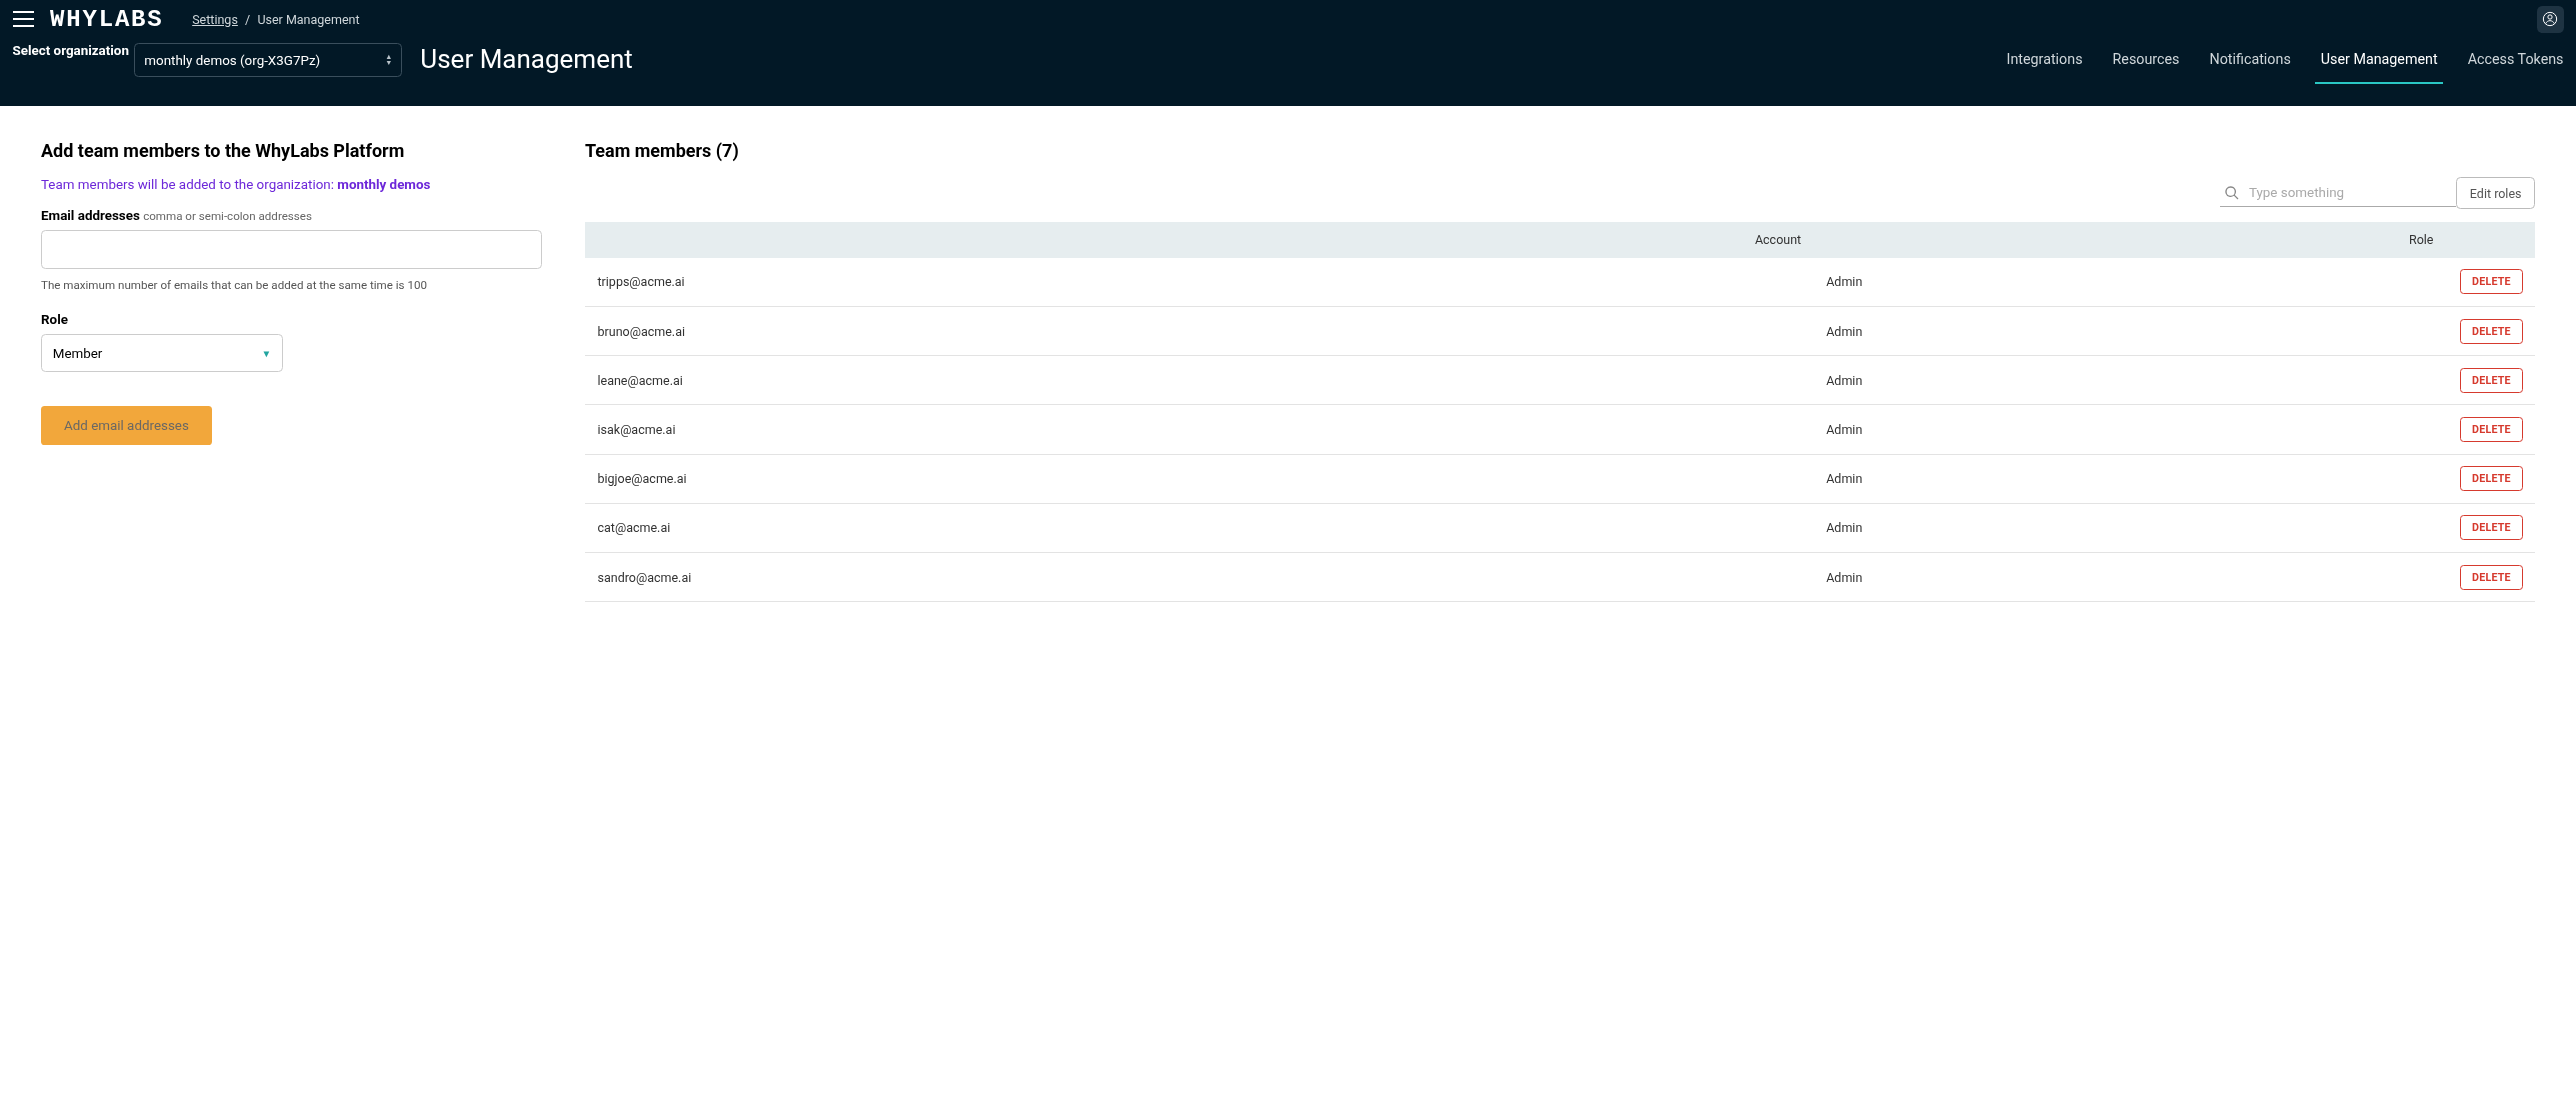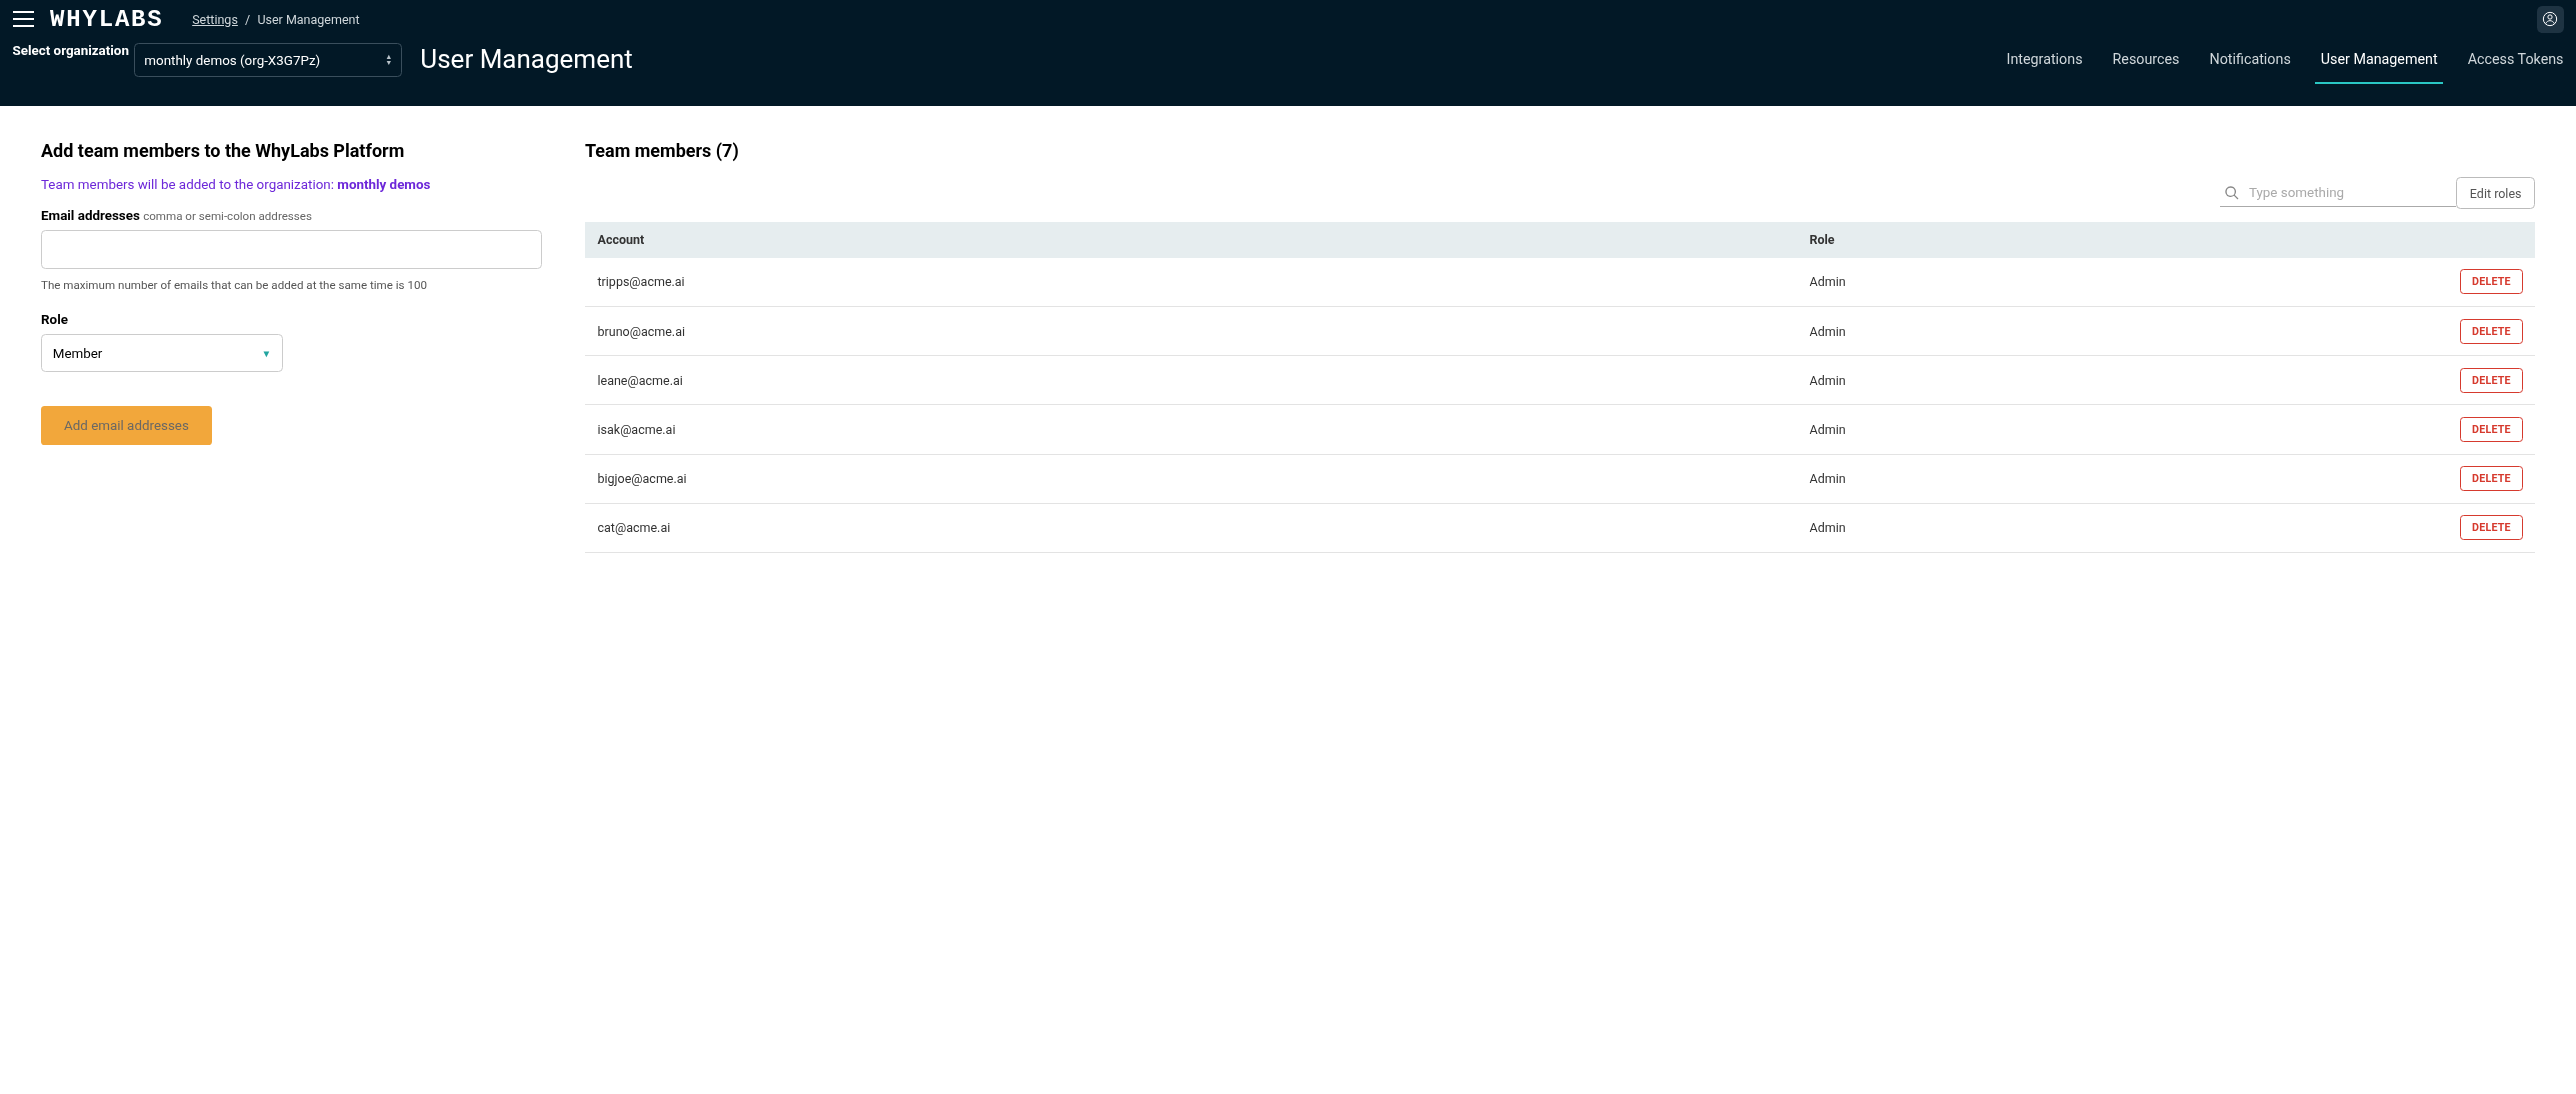--- a/index.html
+++ b/index.html
@@ -37,21 +37,21 @@
 .role-select{width:242px;height:38px;border:0.9px solid #ccc;border-radius:4.5px;padding:0 10.7px;font-size:13.4px;display:flex;align-items:center;justify-content:space-between;cursor:pointer}
 .role-select .caret{color:#22a5a0;font-size:9.8px}
 .add-btn{margin-top:34px;background:#f2a73b;border:none;border-radius:3.6px;height:39px;padding:4px 23px;font-size:13.4px;color:#6b6864;cursor:pointer}
 .search-row{display:flex;align-items:center;justify-content:flex-end;margin-bottom:12.5px}
 .search-wrap{display:flex;align-items:center;border-bottom:0.9px solid #aaa;width:236px;padding:5.4px 3.6px}
 .search-wrap svg{width:16px;height:16px;fill:#888;margin-right:9px}
 .search-input{border:none;outline:none;font-size:13.4px;flex:1;color:#333}
 .search-input::placeholder{color:#aaa}
 .edit-roles{border:0.9px solid #bbb;background:#fff;border-radius:4.5px;height:32px;padding:0 12.5px;font-size:12.5px;color:#555;cursor:pointer}
 .table{width:100%;border-collapse:collapse}
-.table thead th{background:#e6edef;text-align:left;padding:10.7px 12.5px;font-size:12.5px;font-weight:700;color:#333}
+.table thead th{background:#e6edef;text-align:right;padding:10.7px 12.5px;font-size:12.5px;font-weight:400;color:#333}
 .table tbody td{padding:11.6px 12.5px;font-size:12.5px;border-bottom:0.9px solid #e3e3e3;color:#333}
 .table tbody td.account{color:#333}
 .delete-btn{border:0.9px solid #d63a2e;color:#d63a2e;background:#fff;border-radius:3.6px;font-size:10.7px;font-weight:700;height:25px;padding:0 10.7px;cursor:pointer;letter-spacing:0.2px}
 .table td:last-child{text-align:right;width:89px}
 .table th:last-child{width:89px}
 </style>
 </head>
 <body>
 
 <div class="header">
@@ -160,17 +160,22 @@
           <tr>
             <td class="account">bigjoe@acme.ai</td>
             <td>Admin</td>
             <td><button class="delete-btn">DELETE</button></td>
           </tr>
           <tr>
             <td class="account">cat@acme.ai</td>
             <td>Admin</td>
             <td><button class="delete-btn">DELETE</button></td>
           </tr>
+          <tr>
+            <td class="account">sandro@acme.ai</td>
+            <td>Admin</td>
+            <td><button class="delete-btn">DELETE</button></td>
+          </tr>
         </tbody>
     </table>
   </div>
 </div>
 
 
 </body></html>

